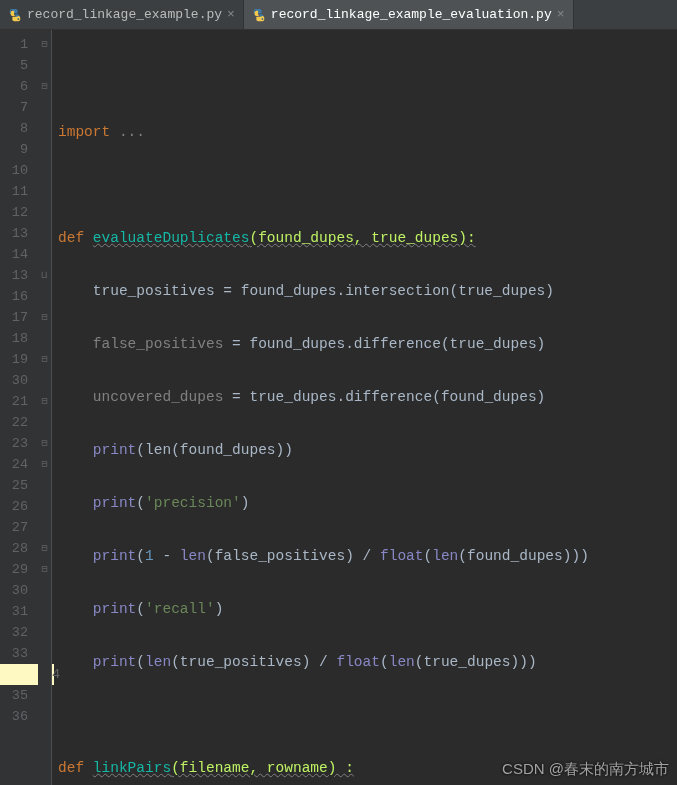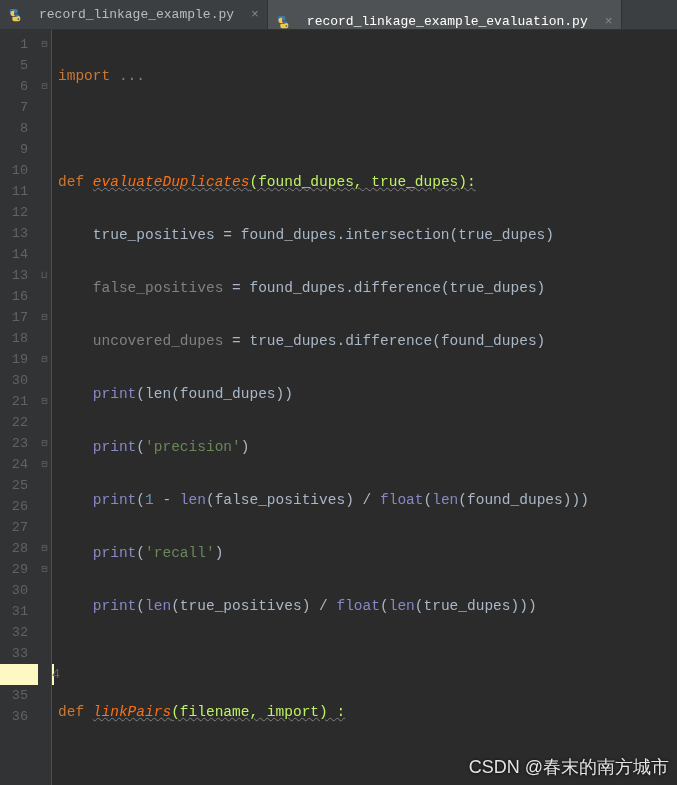--- a/index.html
+++ b/index.html
@@ -1,39 +1,39 @@
 <!DOCTYPE html>
 <html><head>
 <meta charset="utf-8">
 <style>
   * { margin:0; padding:0; box-sizing:border-box; }
   body { font-family:Consolas,"Courier New",monospace; font-size:14.5px; background:#2b2b2b; color:#a9b7c6; overflow:hidden; width:677px; height:785px; position:relative; }
   .tabs { display:flex; background:#3c3f41; height:30px; border-bottom:1px solid #323232; }
-  .tab { display:flex; align-items:center; padding:0 8px; gap:17px; height:100%; border-right:1px solid #323232; color:#bbbbbb; font-size:13px; }
-  .tab.active { background:#4e5254; color:#fff;align-items:flex-end; }
+  .tab { display:flex; align-items:center; padding:14px 8px; gap:5px; height:100%; border-right:1px solid #323232; color:#bbbbbb; font-size:13px; }
+  .tab.active { background:#4e5254; color:#fff; }
   .py-icon { width:14px; height:14px; display:inline-block; }
   .py-icon svg { width:14px; height:14px; }
   .close { color:#888; font-size:13px; }
   .editor { display:flex; height:calc(785px - 30px); }
   .gutter { width:38px; background:#313335; text-align:right; padding-top:4px; color:#606366; font-size:13.5px; user-select:none; }
   .gutter div { height:21px; line-height:21px; padding-right:10px; }
   .fold-col { width:14px; background:#313335; border-right:1px solid #4e4e4e; padding-top:4px; }
   .fold-col div { height:21px; line-height:21px; text-align:center; color:#606366; font-size:10px; }
-  .code { flex:1; padding-top:4px; padding-left:6px; white-space:pre; overflow:hidden; }
+  .code { flex:1; padding-top:12px; padding-left:6px; white-space:pre; overflow:hidden;margin-top:48px; }
   .line { height:21px; line-height:21px; }
   .kw { color:#cc7832; }
-  .fn { color:#f97316;font-style:italic; }
+  .fn { color:#14b8a6; }
   .pname { color:#bef264; }
   .pname.sq { text-decoration:underline wavy #808080; text-decoration-thickness:1px; }
   .builtin { color:#8888c6; }
   .str { color:#6a8759; }
   .unused { color:#808080; }
   .num { color:#6897bb; }
   .sq { text-decoration:underline wavy #808080; text-decoration-thickness:1px; }
-  .watermark { position:absolute; right:8px; bottom:6px; color:#e5e5e5; font-family:"Microsoft YaHei",sans-serif; font-size:18px; text-shadow:0 0 3px #000; }
+  .watermark { position:absolute; right:8px; bottom:6px; color:#a3a3a3; font-family:"Microsoft YaHei",sans-serif; font-size:15px; text-shadow:0 0 3px #000; }
 </style>
 </head>
 <body>
 
 <div class="tabs">
   <div class="tab">
     <span class="py-icon"><svg viewBox="0 0 16 16">
           <path fill="#3c77a8" d="M7 1h2c1 0 2 1 2 2v3H5v1h6c1 0 2 1 2 2v2c0 1-1 2-2 2H9V9c0-1-1-2-2-2H4c-1 0-2-1-2-2V3c0-1 1-2 2-2h3zM5 3a1 1 0 100 1 1 1 0 000-1z"></path>
           <path fill="#f2c94c" d="M9 15H7c-1 0-2-1-2-2v-3h6V9H5c-1 0-2-1-2-2V5c0-1 1-2 2-2h2v4c0 1 1 2 2 2h3c1 0 2 1 2 2v2c0 1-1 2-2 2H9zm2-2a1 1 0 100-1 1 1 0 000 1z"></path>
         </svg></span>
@@ -127,21 +127,21 @@
     <div class="line"><span class="kw">def </span><span class="fn sq">evaluateDuplicates</span><span class="pname sq">(found_dupes, true_dupes):</span></div>
     <div class="line"><span>    true_positives = found_dupes.intersection(true_dupes)</span></div>
     <div class="line"><span>    </span><span class="unused">false_positives</span><span> = found_dupes.difference(true_dupes)</span></div>
     <div class="line"><span>    </span><span class="unused">uncovered_dupes</span><span> = true_dupes.difference(found_dupes)</span></div>
     <div class="line"><span>    </span><span class="builtin">print</span><span>(len(found_dupes))</span></div>
     <div class="line"><span>    </span><span class="builtin">print</span><span>(</span><span class="str">'precision'</span><span>)</span></div>
     <div class="line"><span>    </span><span class="builtin">print</span><span>(</span><span class="num">1</span><span> - </span><span class="builtin">len</span><span>(false_positives) / </span><span class="builtin">float</span><span>(</span><span class="builtin">len</span><span>(found_dupes)))</span></div>
     <div class="line"><span>    </span><span class="builtin">print</span><span>(</span><span class="str">'recall'</span><span>)</span></div>
     <div class="line"><span>    </span><span class="builtin">print</span><span>(</span><span class="builtin">len</span><span>(true_positives) / </span><span class="builtin">float</span><span>(</span><span class="builtin">len</span><span>(true_dupes)))</span></div>
     <div class="line"></div>
-    <div class="line"><span class="kw">def </span><span class="fn sq">linkPairs</span><span class="pname sq">(filename, import) :</span></div>
+    <div class="line"><span class="kw">def </span><span class="fn sq">linkPairs</span><span class="pname sq">(filename, rowname) :</span></div>
     
     
     
     
     
     
     
     
     
     

